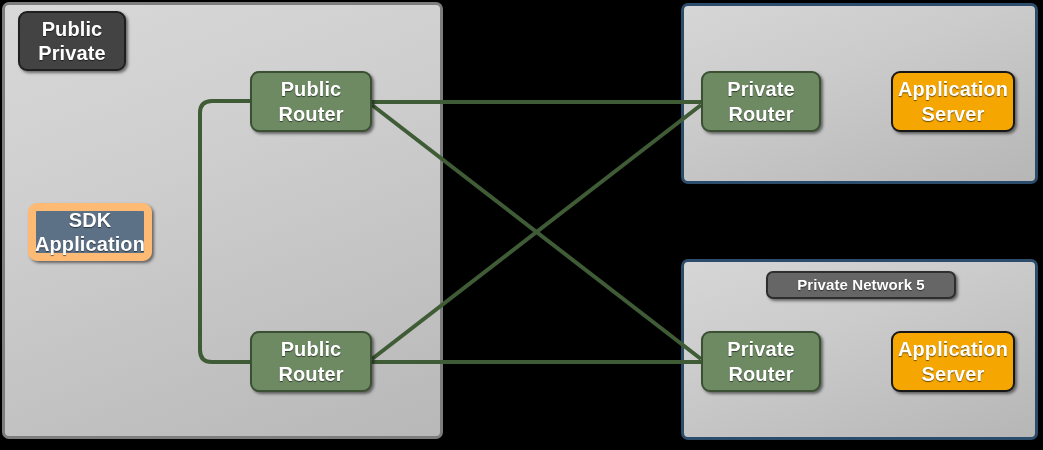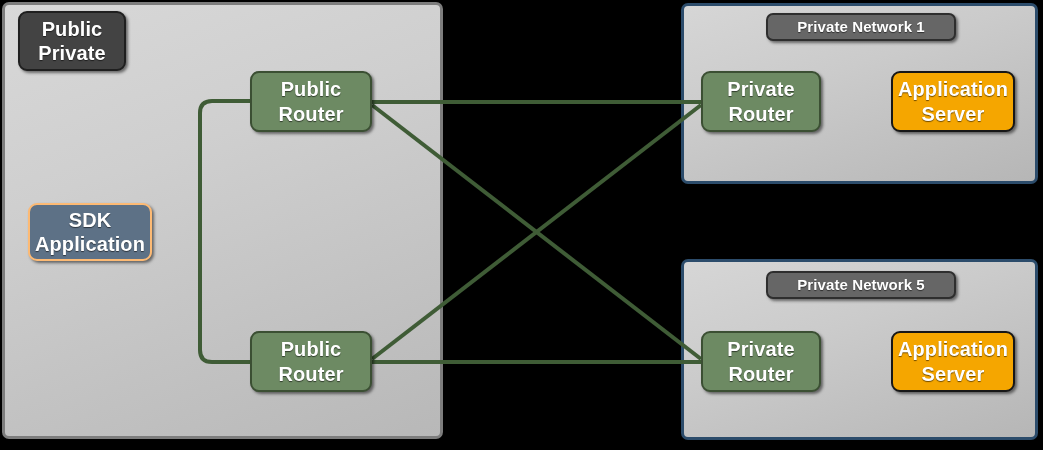--- a/index.html
+++ b/index.html
@@ -62,21 +62,21 @@
     z-index: 6;
   }
   .node .lbl { display: block; padding: 0 6px; }
 
   .node-internet {
     background: #434343;
     border: 2px solid #1f1f1f;
   }
   .node-sdk {
     background: #5d7186;
-    border: 2px solid #fdba74;
+    border: 8px solid #fdba74;
   }
   .node-controller {
     background: #a5472a;
     border: 2px solid #5c2614;
   }
   .node-router {
     background: #6d8a63;
     border: 2px solid #3b4f33;
   }
   .node-appserver {
@@ -161,23 +161,20 @@
     </span>
   </div>
 
   <div class="node node-router p-router-bot">
     <span class="lbl">
       <span>Public</span><br>
       <span>Router</span>
     </span>
   </div>
 
-  <div class="node badge-network p-badge-1">
-    <span class="lbl">Private Network 1</span>
-  </div>
 
   <div class="node node-router p-privrt-1">
     <span class="lbl">
       <span>Private</span><br>
       <span>Router</span>
     </span>
   </div>
 
   <div class="node node-appserver p-appsrv-1">
     <span class="lbl">

